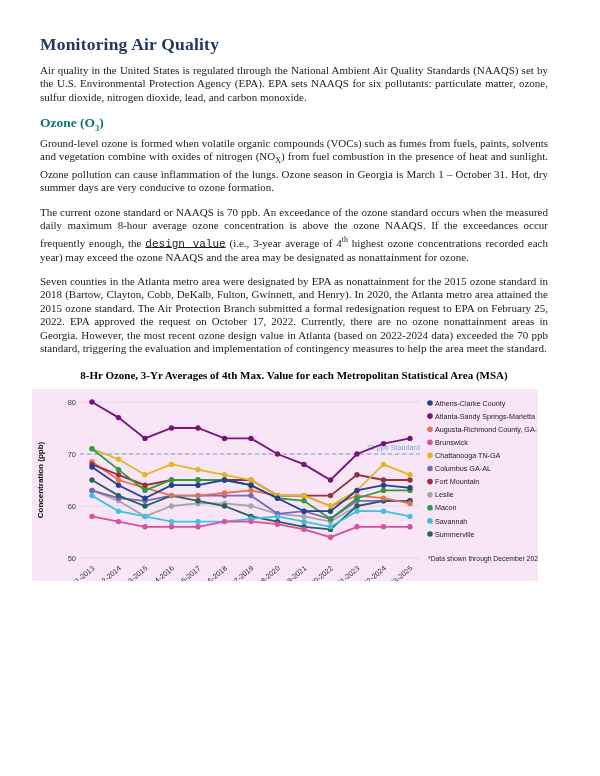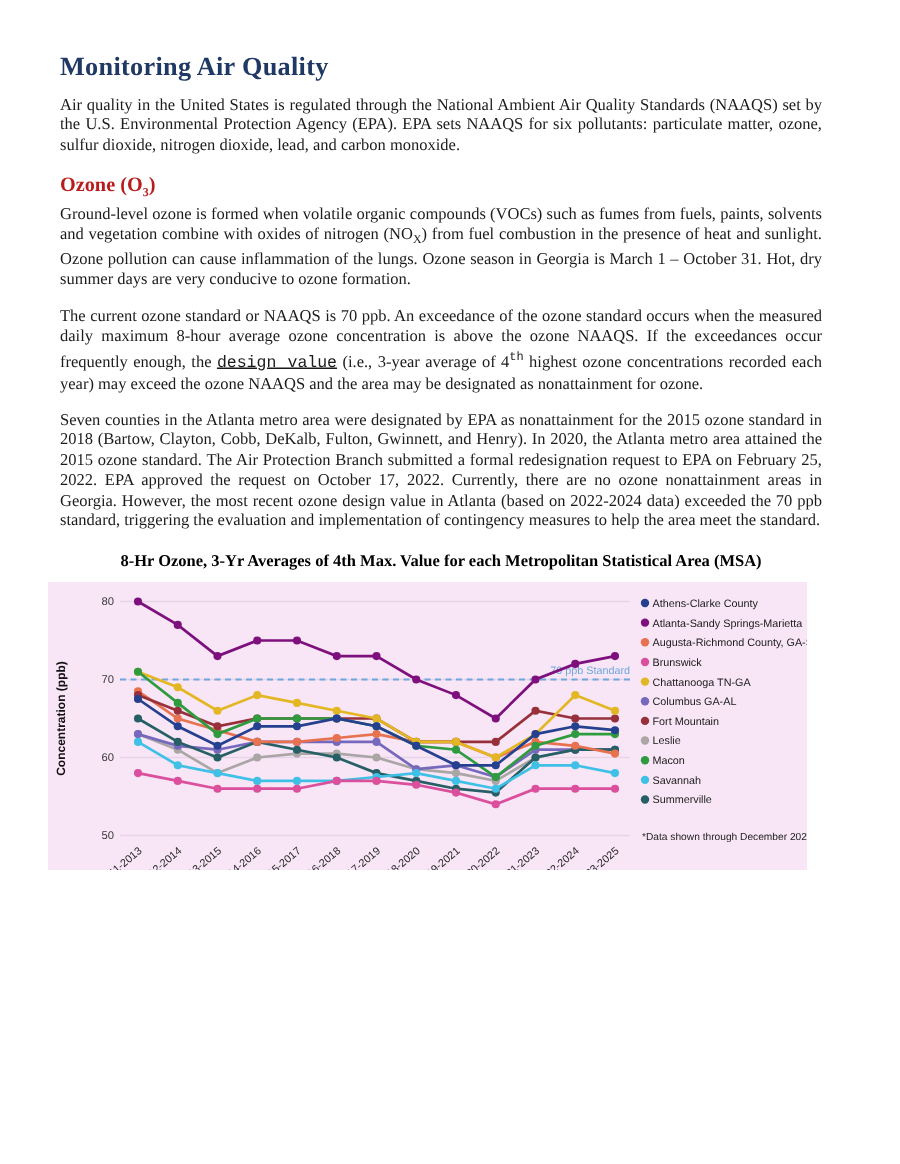--- a/index.html
+++ b/index.html
@@ -23,24 +23,24 @@
   p.body-text{
     margin:0 0 11px 0;
     font-size:11px;
     line-height:13.4px;
     text-align:justify;
   }
   h2.section-heading{
     margin:5px 0 4px 0;
     font-size:13.5px;
     font-weight:bold;
-    color:#b91c1c;
+    color:#0f766e;
   }
   sub{font-size:8px;}
-  sup{font-size:8px;font-family:Liberation Mono, monospace;}
+  sup{font-size:8px;}
   .u{text-decoration:underline;font-family:Liberation Mono, monospace;}
   .chart-title{
     margin:14px 0 8px 0;
     font-size:11px;
     font-weight:bold;
     text-align:center;
     color:#000;
     font-family:Liberation Serif, serif;
   }
   .chart-wrap{

